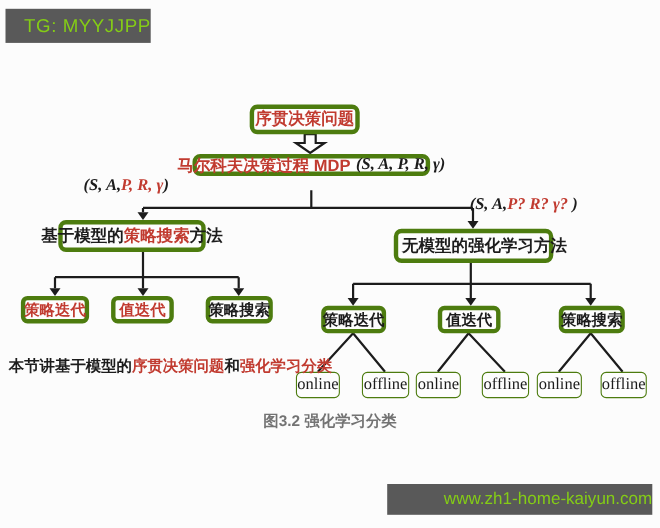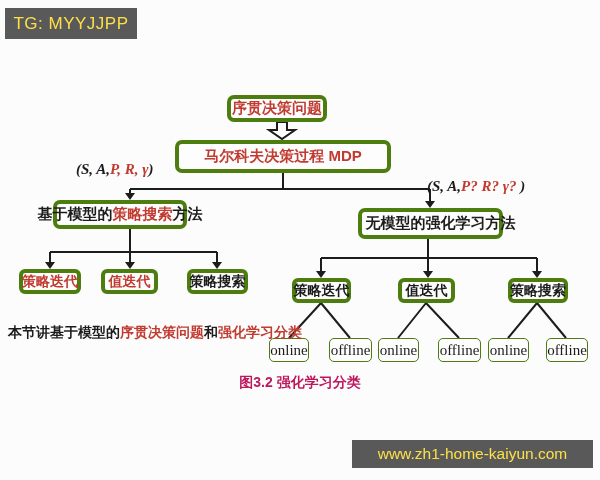--- a/index.html
+++ b/index.html
@@ -1,28 +1,28 @@
 <!DOCTYPE html>
 <html><head>
 <meta charset="utf-8">
 <style>
   html,body{margin:0;padding:0;}
   body{width:600px;height:480px;background:#fff;font-family:"Liberation Sans","DejaVu Sans",sans-serif;}
   .canvas{position:relative;width:600px;height:480px;background:#fcfcfc;overflow:hidden;}
-  .wm{position:absolute;display:flex;align-items:center;justify-content:center;color:#fde047;background:#595959;}
+  .wm{position:absolute;display:flex;align-items:center;justify-content:flex-end;color:#84cc16;background:#595959;}
   .wm-tg{left:5px;top:8px;width:132px;height:31px;font-size:17px;letter-spacing:.5px;}
   .wm-url{left:352px;top:440px;width:241px;height:28px;font-size:15.5px;}
   svg.lines{position:absolute;left:0;top:0;}
   .nodebox{position:absolute;display:flex;align-items:center;justify-content:center;
            background:#fdfdfd;border:4px solid #4d7c0f;border-radius:7px;
            font-weight:bold;color:#1c1c1c;white-space:nowrap;box-sizing:border-box;}
   .red{color:#c13b30;}
   .blk{color:#1c1c1c;}
   .root{left:227px;top:95px;width:100px;height:27px;font-size:15px;}
-  .mdp{left:175px;top:140px;width:216px;height:33px;font-size:15px;}
+  .mdp{left:175px;top:140px;width:216px;height:20px;font-size:15px;}
   .math{font-family:"Liberation Serif","DejaVu Serif",serif;font-style:italic;font-weight:bold;font-size:15px;}
   .tuple{position:absolute;font-family:"Liberation Serif","DejaVu Serif",serif;font-style:italic;
          font-weight:bold;font-size:15px;color:#1c1c1c;white-space:nowrap;}
   .tuple-left{left:76px;top:161px;}
   .tuple-right{left:391px;top:178px;margin-left:36px;}
   .modelb{left:53px;top:200px;width:134px;height:29px;font-size:15px;}
   .modelf{left:358px;top:208px;width:145px;height:31px;font-size:15px;padding-left:20px;}
   .child{height:25px;font-size:14px;border-radius:6px;}
   .l1{left:19px;top:269px;width:62px;}
   .l2{left:101px;top:269px;width:57px;}
@@ -30,21 +30,21 @@
   .r1{left:292px;top:278px;width:59px;}
   .r2{left:398px;top:278px;width:57px;}
   .r3{left:508px;top:278px;width:60px;}
   .oo{height:24px;top:338px;border-width:1.5px;border-radius:5px;
       font-family:"Liberation Serif","DejaVu Serif",serif;font-weight:normal;font-size:15px;}
   .oo1{left:269px;width:40px;} .oo2{left:329px;width:43px;}
   .oo3{left:378px;width:41px;} .oo4{left:438px;width:43px;}
   .oo5{left:488px;width:41px;} .oo6{left:546px;width:42px;}
   .note{position:absolute;left:8px;top:324px;font-size:14px;font-weight:bold;color:#1c1c1c;white-space:nowrap;}
   .caption{position:absolute;left:0;top:374px;width:600px;text-align:center;
-           font-size:14px;font-weight:bold;color:#be185d;}
+           font-size:14px;font-weight:bold;color:#737373;}
 </style>
 </head>
 <body>
 
 <div class="canvas">
 
   <svg class="lines" width="600" height="480" viewBox="0 0 600 480">
 
     <polygon points="277,122 287,122 287,130 295,130 282,139 269,130 277,130" fill="#fdfdfd" stroke="#1c1c1c" stroke-width="2"></polygon>
 
@@ -70,20 +70,21 @@
   <div class="wm wm-tg">
     <span>TG: MYYJJPP</span>
   </div>
 
   <div class="nodebox root red">
     <span>序贯决策问题</span>
   </div>
 
   <div class="nodebox mdp">
     <span class="red">马尔科夫决策过程 MDP</span>
+    <span class="math blk" style="margin-left:5px;">(S, A, P, R, γ)</span>
   </div>
 
   <div class="tuple tuple-left">
     <span class="blk">(S, A,</span><span class="red">P, R, γ</span><span class="blk">)</span>
   </div>
 
   <div class="tuple tuple-right">
     <span class="blk">(S, A,</span><span class="red">P?  R?  γ?</span><span class="blk"> )</span>
   </div>
 

